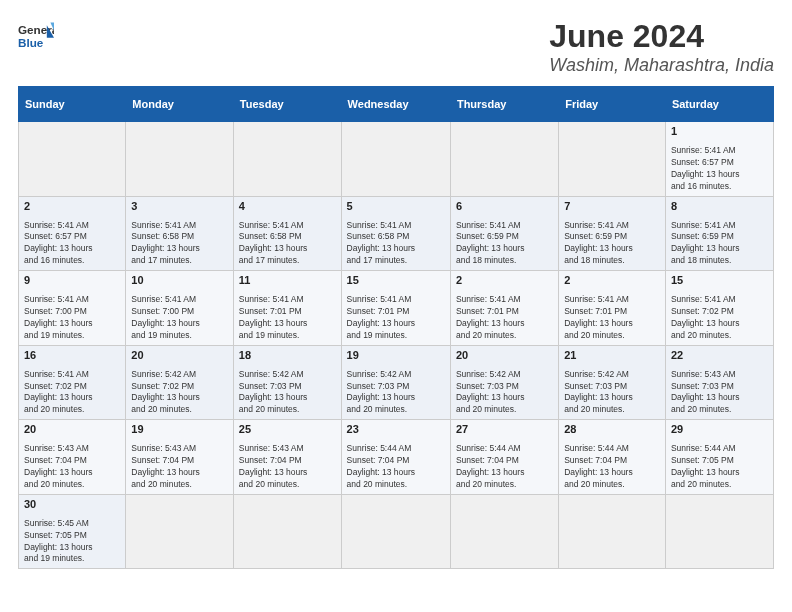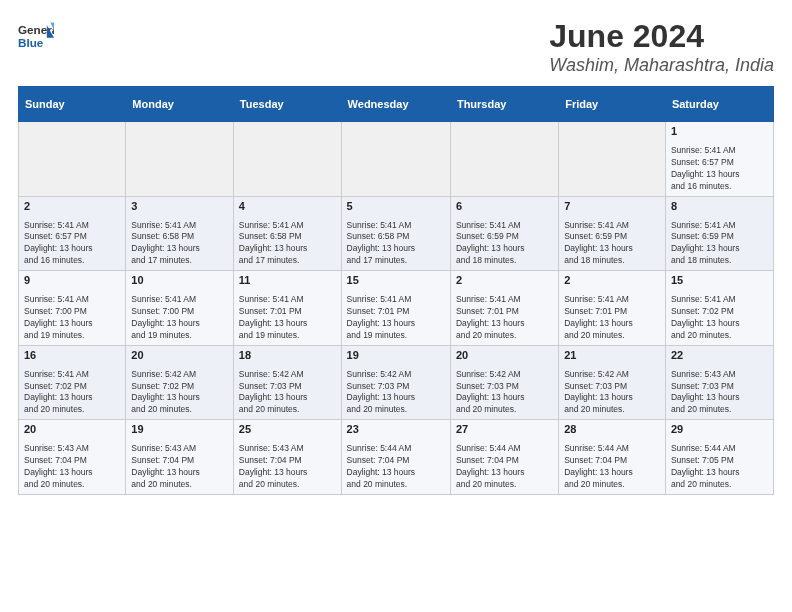--- a/index.html
+++ b/index.html
@@ -337,15 +337,30 @@
 and 20 minutes.</div>
           </td>
           <td>
             <span class="day-number">29</span>
             <div class="day-info" style="white-space: pre-line;">Sunrise: 5:44 AM
 Sunset: 7:05 PM
 Daylight: 13 hours
 and 20 minutes.</div>
           </td>
         </tr>
+        <tr class="last-row">
+          <td>
+            <span class="day-number">30</span>
+            <div class="day-info" style="white-space: pre-line;">Sunrise: 5:45 AM
+Sunset: 7:05 PM
+Daylight: 13 hours
+and 19 minutes.</div>
+          </td>
+          <td class="empty-cell"></td>
+          <td class="empty-cell"></td>
+          <td class="empty-cell"></td>
+          <td class="empty-cell"></td>
+          <td class="empty-cell"></td>
+          <td class="empty-cell"></td>
+        </tr>
       </tbody>
   </table>
 </div>
 
 </body></html>

